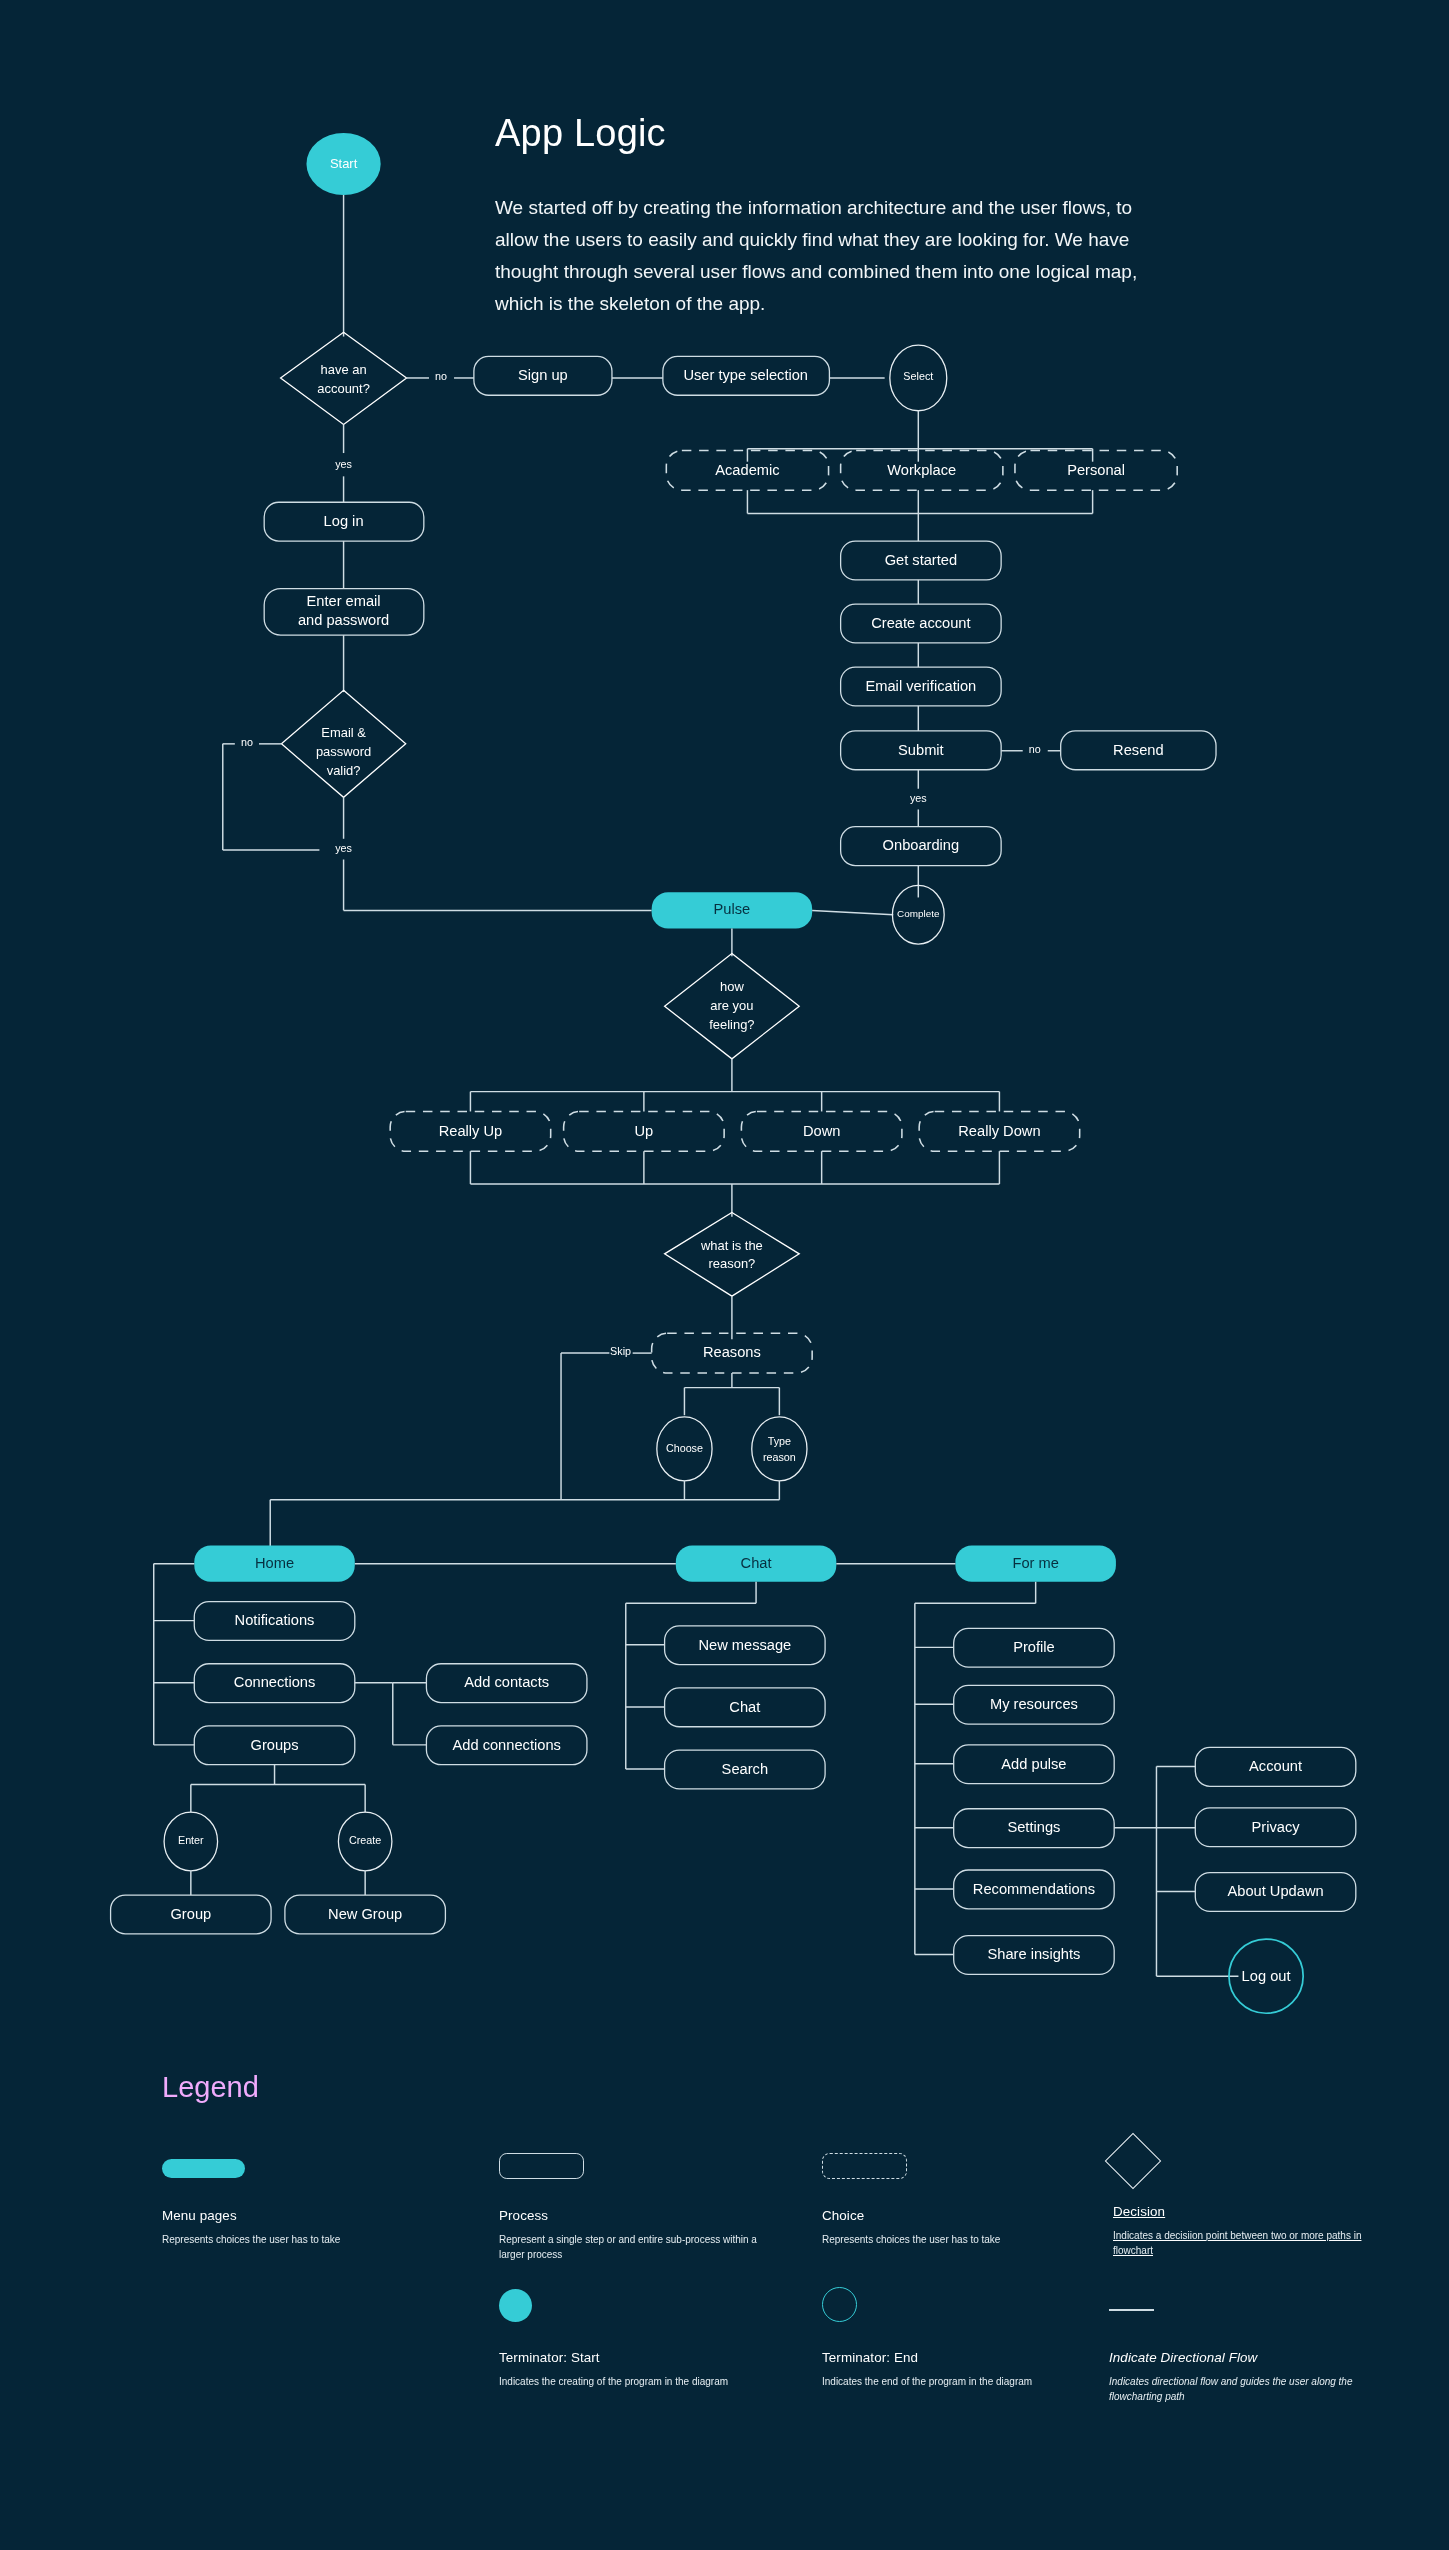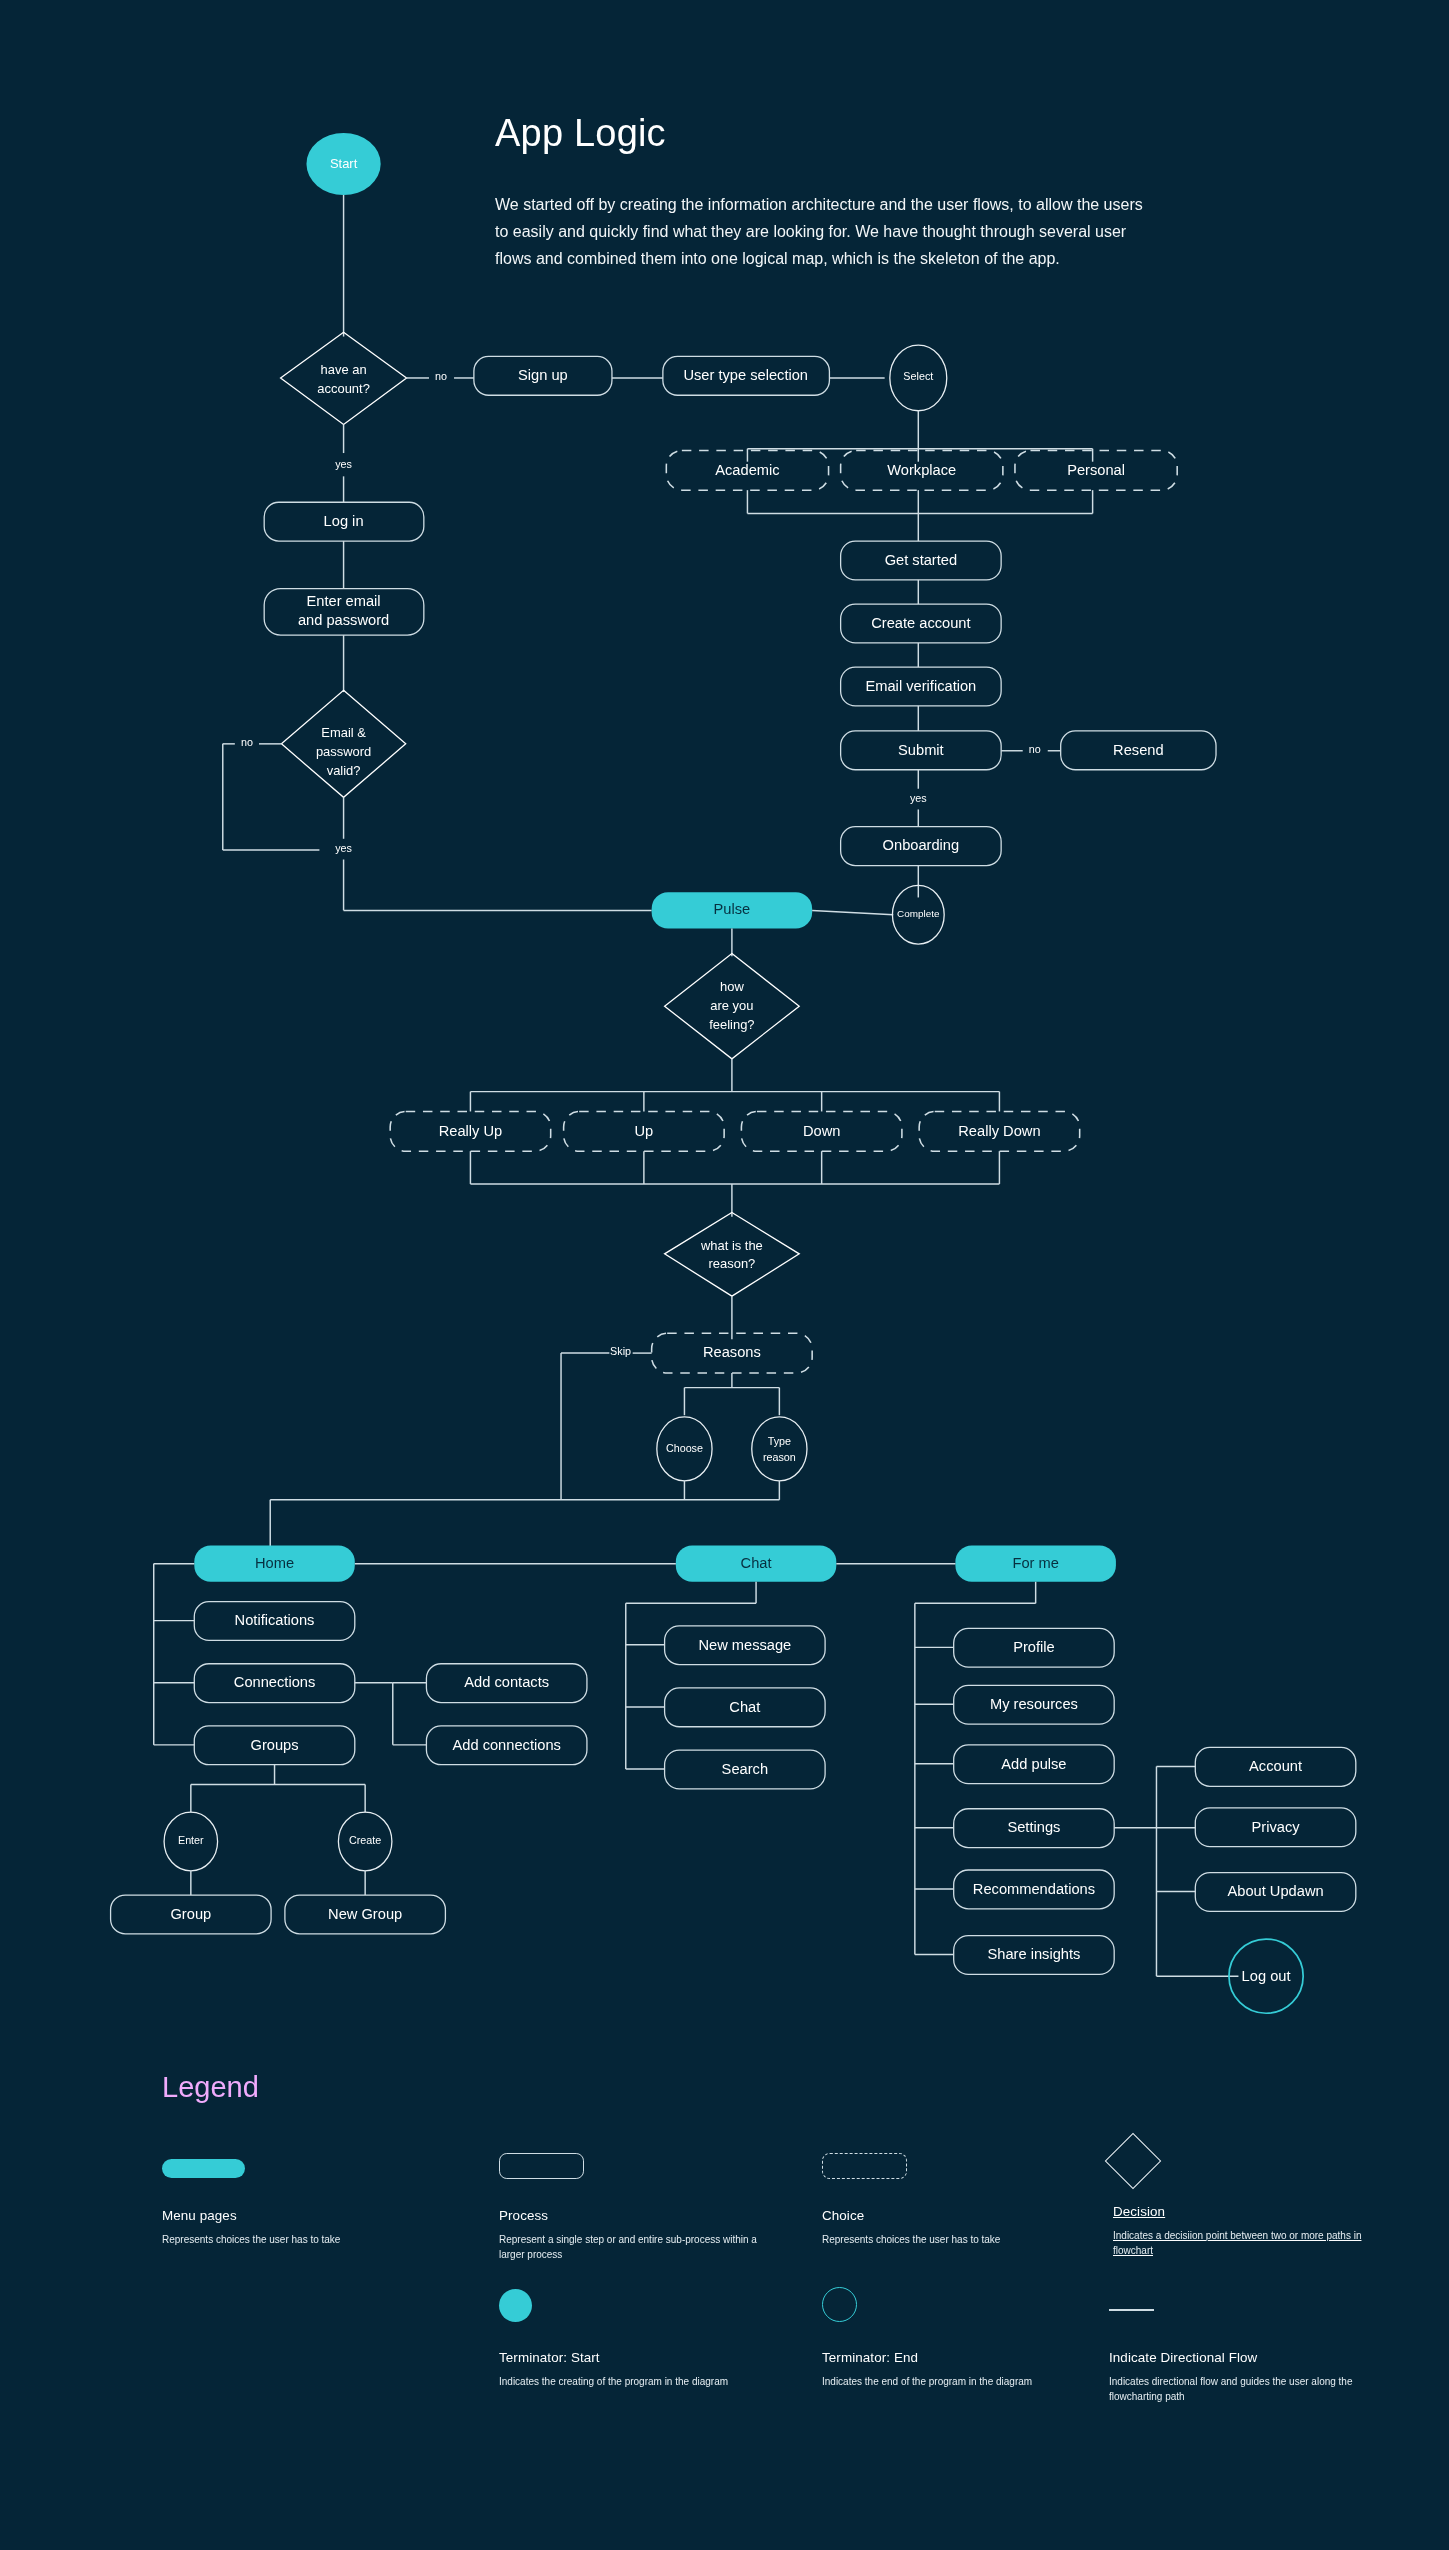--- a/index.html
+++ b/index.html
@@ -15,21 +15,21 @@
   svg.flow{position:absolute;left:0;top:0;width:1450px;height:2550px;}
 
   
   .title{
     position:absolute;left:495px;top:113px;
     font-size:38px;font-weight:400;letter-spacing:0.2px;color:#ffffff;
     line-height:1.1;
   }
   .intro{
     position:absolute;left:495px;top:192px;width:665px;
-    font-size:16px;line-height:1.68;color:#f2f6f8;font-weight:400;
+    font-size:19px;line-height:1.68;color:#f2f6f8;font-weight:400;
   }
 
   
   .legend-title{
     position:absolute;left:162px;top:2071px;
     font-size:29px;font-weight:400;color:#f0abfc;
   }
   .legend-item{position:absolute;width:285px;}
   .lg-name{font-size:13.4px;color:#ffffff;margin-top:27px;font-weight:400;letter-spacing:0.1px;}
   .lg-desc{font-size:10px;line-height:1.5;color:#e6eef2;margin-top:8.6px;font-weight:400;}
@@ -389,21 +389,21 @@
   </div>
 
   <div class="legend-item" style="left:822px;top:2283px;">
     <div class="swatch" style="height:40px">
         <div class="sw-term-end"></div>
       </div>
     <div class="lg-name">Terminator: End</div>
     <div class="lg-desc">Indicates the end of the program in the diagram</div>
   </div>
 
-  <div class="legend-item" style="left:1109px;top:2283px;width:293px;">
+  <div class="legend-item" style="left:1109px;top:2283px;width:293px;font-style:italic;">
     <div class="swatch" style="height:40px">
         <div class="sw-arrow"></div>
       </div>
     <div class="lg-name">Indicate Directional Flow</div>
     <div class="lg-desc">Indicates directional flow and guides the user along the flowcharting path</div>
   </div>
 
 </div>
 
 

